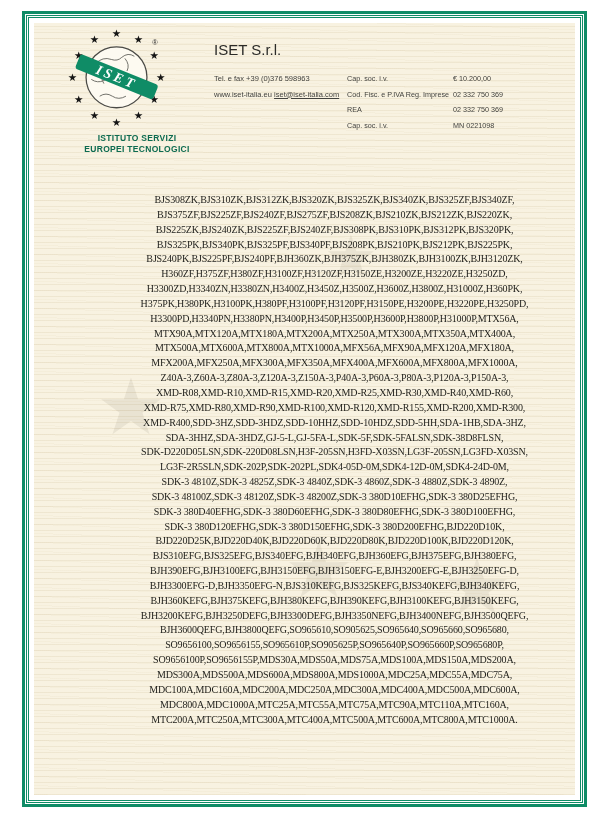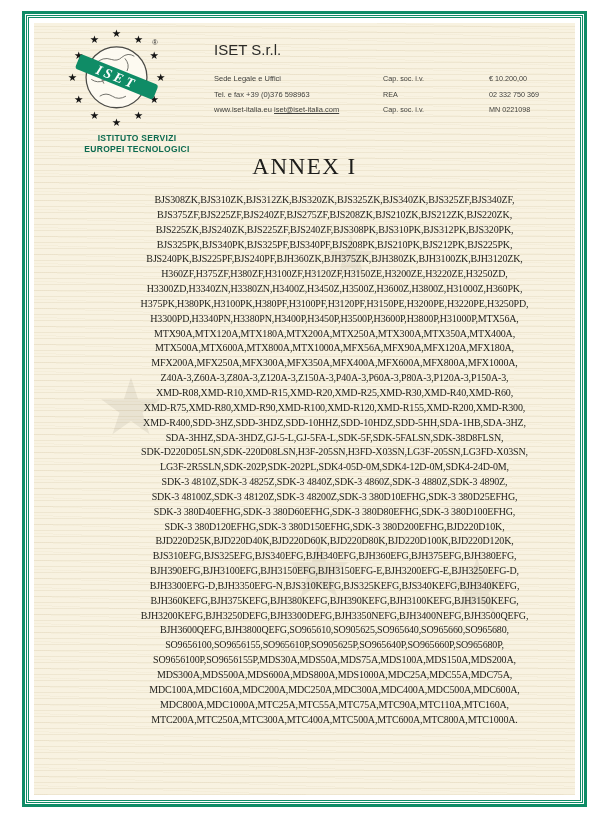--- a/index.html
+++ b/index.html
@@ -25,21 +25,21 @@
   
   .logo-wrap{position:absolute;left:30px;top:6px;width:105px;height:105px;}
   .logo-caption{position:absolute;left:18px;top:110px;width:170px;text-align:center;
     font-size:8.5px;font-weight:bold;color:#0d6b50;letter-spacing:0.3px;line-height:10.5px;}
   .company-name{position:absolute;left:180px;top:18px;font-size:15px;color:#2b2b28;}
   .addr-block{position:absolute;left:180px;top:48px;font-size:7.5px;color:#42423e;line-height:15.5px;}
   .addr-line{white-space:nowrap;}
   .email{text-decoration:underline;}
   .registry-block{position:absolute;left:313px;top:48px;font-size:7.2px;color:#42423e;line-height:15.5px;}
   .registry-row{white-space:nowrap;position:relative;width:240px;}
-  .registry-label{display:inline-block;width:104px;vertical-align:top;margin-left:36px;}
+  .registry-label{display:inline-block;width:104px;vertical-align:top;}
   .registry-value{display:inline-block;vertical-align:top;}
   
   .annex-title{position:absolute;left:0;right:0;top:131px;text-align:center;
     font-family:"Liberation Serif", serif;font-size:23px;letter-spacing:1.5px;color:#1d1d1b;}
   .code-body{
     position:absolute;left:0;right:0;top:170px;
     padding-left:74px;padding-right:14px;
     font-family:"Liberation Serif", serif;font-size:10px;letter-spacing:-0.15px;
     line-height:14.85px;color:#23231f;white-space:pre;text-align:center;
   }
@@ -92,45 +92,47 @@
         </svg>
       </div>
       <div class="logo-caption">
         <div>ISTITUTO SERVIZI</div>
         <div>EUROPEI TECNOLOGICI</div>
       </div>
 
       <div class="company-name">ISET S.r.l.</div>
 
       <div class="addr-block">
-        <div class="addr-line">Sede Legale e Uffici</div>
         <div class="addr-line">Tel. e fax +39 (0)376 598963</div>
         <div class="addr-line">
           <span>www.iset-italia.eu</span>
           <span> </span>
           <span class="email">iset@iset-italia.com</span>
         </div>
       </div>
 
       <div class="registry-block">
         <div class="registry-row">
           <span class="registry-label">Cap. soc. i.v.</span>
           <span class="registry-value">€ 10.200,00</span>
         </div>
         <div class="registry-row">
+          <span class="registry-label">Cod. Fisc. e P.IVA Reg. Imprese</span>
+          <span class="registry-value">02 332 750 369</span>
+        </div>
+        <div class="registry-row">
           <span class="registry-label">REA</span>
           <span class="registry-value">02 332 750 369</span>
         </div>
         <div class="registry-row">
           <span class="registry-label">Cap. soc. i.v.</span>
           <span class="registry-value">MN 0221098</span>
         </div>
       </div>
 
-      <div class="annex-title">ANNEX I</div>
 
       <div class="code-body">BJS308ZK,BJS310ZK,BJS312ZK,BJS320ZK,BJS325ZK,BJS340ZK,BJS325ZF,BJS340ZF,
 BJS375ZF,BJS225ZF,BJS240ZF,BJS275ZF,BJS208ZK,BJS210ZK,BJS212ZK,BJS220ZK,
 BJS225ZK,BJS240ZK,BJS225ZF,BJS240ZF,BJS308PK,BJS310PK,BJS312PK,BJS320PK,
 BJS325PK,BJS340PK,BJS325PF,BJS340PF,BJS208PK,BJS210PK,BJS212PK,BJS225PK,
 BJS240PK,BJS225PF,BJS240PF,BJH360ZK,BJH375ZK,BJH380ZK,BJH3100ZK,BJH3120ZK,
 H360ZF,H375ZF,H380ZF,H3100ZF,H3120ZF,H3150ZE,H3200ZE,H3220ZE,H3250ZD,
 H3300ZD,H3340ZN,H3380ZN,H3400Z,H3450Z,H3500Z,H3600Z,H3800Z,H31000Z,H360PK,
 H375PK,H380PK,H3100PK,H380PF,H3100PF,H3120PF,H3150PE,H3200PE,H3220PE,H3250PD,
 H3300PD,H3340PN,H3380PN,H3400P,H3450P,H3500P,H3600P,H3800P,H31000P,MTX56A,

